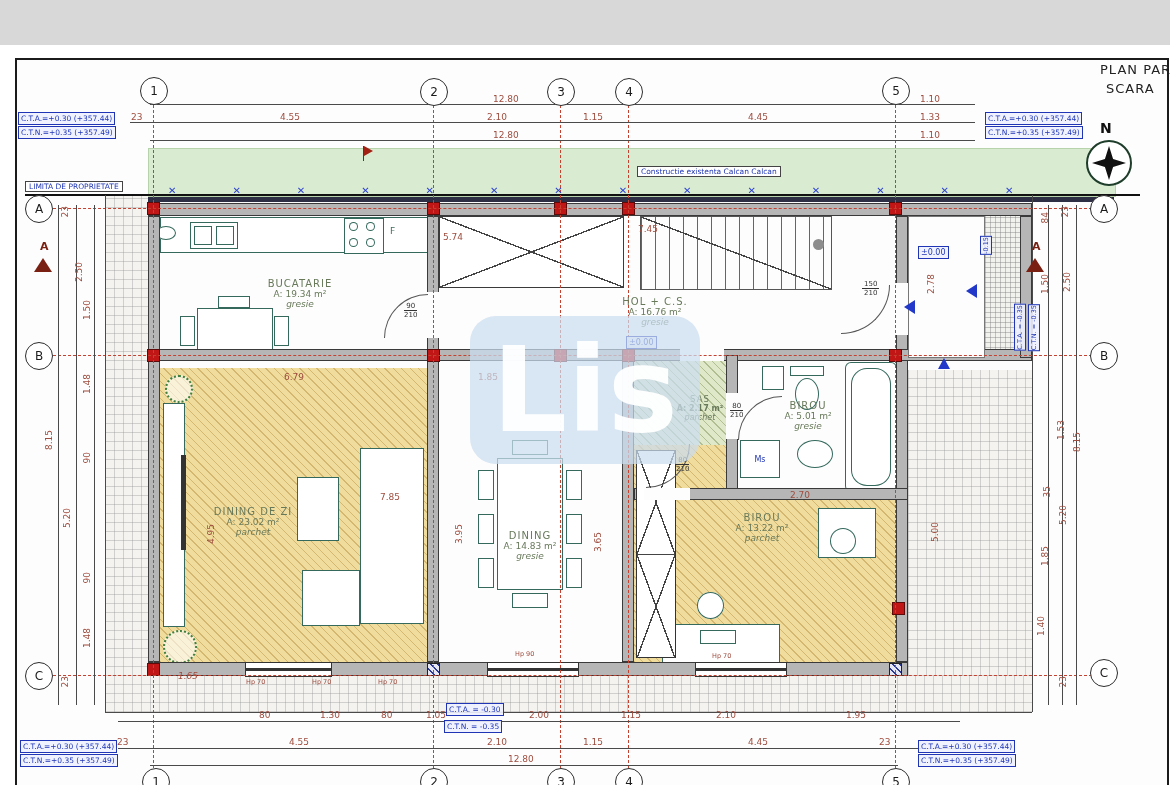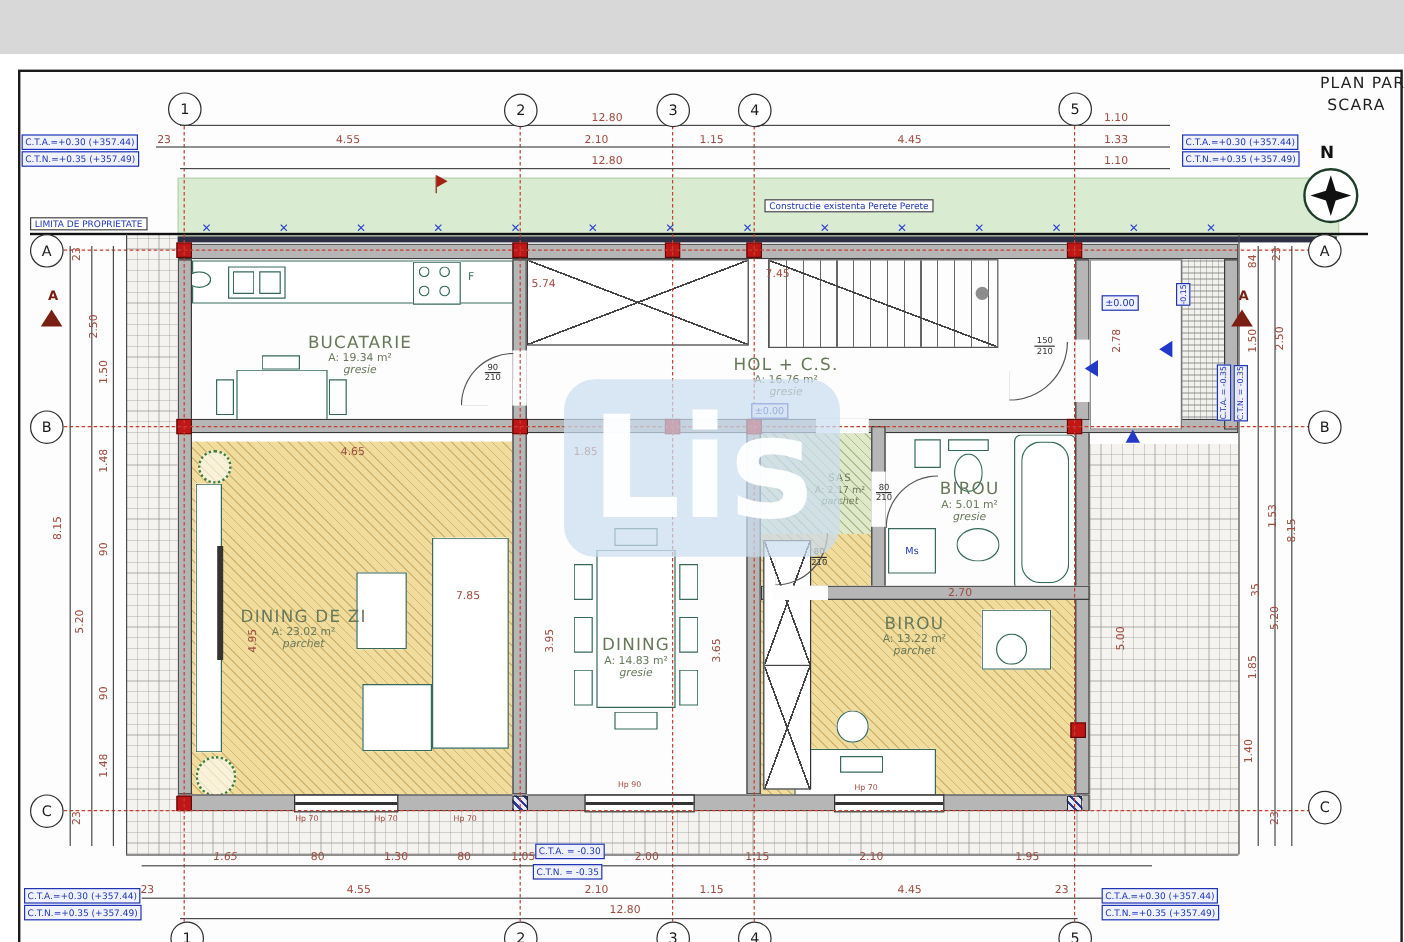--- a/index.html
+++ b/index.html
@@ -31,21 +31,21 @@
   .circle{width:26px;height:26px;border:1.5px solid #2d2d2d;border-radius:50%;background:#fff;
           display:flex;align-items:center;justify-content:center;font-size:12px;color:#1c1c1c;z-index:8;}
   .d{color:#9e4c3e;font-size:9px;white-space:nowrap;z-index:7;}
   .dv{color:#9e4c3e;font-size:9px;white-space:nowrap;writing-mode:vertical-rl;transform:rotate(180deg);z-index:7;}
   .tiny{font-size:6.5px;}
   .bb{color:#1f35b5;border:1px solid #1f35b5;background:rgba(238,242,255,.9);font-size:7.5px;
       padding:0 2px;white-space:nowrap;line-height:11px;z-index:9;}
   .bbv{color:#1f35b5;border:1px solid #1f35b5;background:rgba(238,242,255,.9);font-size:6.5px;
       white-space:nowrap;writing-mode:vertical-rl;transform:rotate(180deg);line-height:10px;z-index:9;}
   .room{position:absolute;text-align:center;color:#68795a;z-index:7;}
-  .room .nm{font-size:14px;letter-spacing:1px;}
+  .room .nm{font-size:10px;letter-spacing:1px;}
   .room .ar{font-size:9px;}
   .room .fl{font-size:9px;font-style:italic;}
   .furn{background:#fff;box-shadow:inset 0 0 0 1px #34695c;z-index:2;}
   .crc{border-radius:50%;}
   .plant{border:2px dotted #3f7f3f;border-radius:50%;background:rgba(255,255,255,.6);z-index:2;}
   .stairs{background-image:
     linear-gradient(to top right,transparent calc(50% - .7px),#444 calc(50% - .7px) calc(50% + .7px),transparent calc(50% + .7px)),
     repeating-linear-gradient(90deg,#666 0 1px,transparent 1px 14px);
     border:1px solid #555;z-index:3;}
   .xbox{border:1.5px solid #3a3a3a;background-image:
@@ -89,21 +89,21 @@
   <div class="abs apron" style="left:105px;top:676px;width:927px;height:36px;"></div>
   <div class="abs apron" style="left:908px;top:370px;width:124px;height:306px;"></div>
   <div class="abs gap" style="left:908px;top:216px;width:77px;height:142px;box-shadow:inset 0 0 0 1px #777;"></div>
   <div class="abs xhatch" style="left:985px;top:216px;width:47px;height:142px;"></div>
   <div class="abs fy" style="left:160px;top:368px;width:267px;height:294px;"></div>
   <div class="abs fy" style="left:634px;top:445px;width:92px;height:217px;"></div>
   <div class="abs fy" style="left:634px;top:500px;width:262px;height:162px;"></div>
   <div class="abs fg" style="left:634px;top:361px;width:92px;height:84px;"></div>
 
   <div class="abs gstrip" style="left:148px;top:148px;width:966px;height:47px;"></div>
-  <div class="abs blabel" style="left:637px;top:166px;">Constructie existenta Perete Perete</div>
+  <div class="abs blabel" style="left:637px;top:166px;">Constructie existenta Calcan Calcan</div>
 
   <div class="abs" style="left:25px;top:194px;width:1115px;height:2px;background:#111;z-index:6;"></div>
   <div class="abs marks" style="left:168px;top:185px;width:940px;height:14px;">✕✕✕✕✕✕✕✕✕✕✕✕✕✕</div>
   <div class="abs blabel" style="left:25px;top:181px;">LIMITA DE PROPRIETATE</div>
 
   <div class="abs darkwall" style="left:148px;top:197px;width:966px;height:5px;"></div>
   <div class="abs wall" style="left:148px;top:203px;width:884px;height:13px;"></div>
   <div class="abs wall" style="left:148px;top:216px;width:12px;height:446px;"></div>
   <div class="abs wall" style="left:896px;top:216px;width:12px;height:446px;"></div>
   <div class="abs wall" style="left:148px;top:662px;width:760px;height:14px;"></div>
@@ -249,21 +249,21 @@
   <div class="abs d" style="left:920px;top:94px;">1.10</div>
   <div class="abs d" style="left:131px;top:112px;">23</div>
   <div class="abs d" style="left:280px;top:112px;">4.55</div>
   <div class="abs d" style="left:487px;top:112px;">2.10</div>
   <div class="abs d" style="left:583px;top:112px;">1.15</div>
   <div class="abs d" style="left:748px;top:112px;">4.45</div>
   <div class="abs d" style="left:920px;top:112px;">1.33</div>
   <div class="abs d" style="left:493px;top:130px;">12.80</div>
   <div class="abs d" style="left:920px;top:130px;">1.10</div>
 
-  <div class="abs d" style="left:178px;top:710px;font-style:italic;">1.65</div>
+  <div class="abs d" style="left:178px;top:671px;font-style:italic;">1.65</div>
   <div class="abs d" style="left:259px;top:710px;">80</div>
   <div class="abs d" style="left:320px;top:710px;">1.30</div>
   <div class="abs d" style="left:381px;top:710px;">80</div>
   <div class="abs d" style="left:426px;top:710px;">1.05</div>
   <div class="abs d" style="left:529px;top:710px;">2.00</div>
   <div class="abs d" style="left:621px;top:710px;">1.15</div>
   <div class="abs d" style="left:716px;top:710px;">2.10</div>
   <div class="abs d" style="left:846px;top:710px;">1.95</div>
   <div class="abs d" style="left:117px;top:737px;">23</div>
   <div class="abs d" style="left:289px;top:737px;">4.55</div>
@@ -292,21 +292,21 @@
   <div class="abs dv" style="left:1072px;top:432px;">8.15</div>
   <div class="abs dv" style="left:1042px;top:486px;">35</div>
   <div class="abs dv" style="left:1058px;top:505px;">5.20</div>
   <div class="abs dv" style="left:1040px;top:546px;">1.85</div>
   <div class="abs dv" style="left:1036px;top:616px;">1.40</div>
   <div class="abs dv" style="left:1058px;top:676px;">23</div>
 
   <div class="abs d" style="left:443px;top:232px;">5.74</div>
   <div class="abs d" style="left:638px;top:224px;">7.45</div>
   <div class="abs d" style="left:478px;top:372px;">1.85</div>
-  <div class="abs d" style="left:284px;top:372px;">4.65</div>
+  <div class="abs d" style="left:284px;top:372px;">6.79</div>
   <div class="abs d" style="left:380px;top:492px;">7.85</div>
   <div class="abs dv" style="left:206px;top:524px;">4.95</div>
   <div class="abs dv" style="left:454px;top:524px;">3.95</div>
   <div class="abs dv" style="left:593px;top:532px;">3.65</div>
   <div class="abs d" style="left:790px;top:490px;">2.70</div>
   <div class="abs dv" style="left:926px;top:274px;">2.78</div>
   <div class="abs dv" style="left:930px;top:522px;">5.00</div>
 
   <div class="abs d tiny" style="left:246px;top:678px;">Hp 70</div>
   <div class="abs d tiny" style="left:312px;top:678px;">Hp 70</div>
@@ -346,21 +346,21 @@
     <div class="ar">A: 23.02 m²</div>
     <div class="fl">parchet</div>
   </div>
   <div class="room" style="left:470px;top:530px;width:120px;">
     <div class="nm">DINING</div>
     <div class="ar">A: 14.83 m²</div>
     <div class="fl">gresie</div>
   </div>
   <div class="room" style="left:664px;top:394px;width:72px;font-size:8px;">
     <div class="nm" style="font-size:8.5px;">SAS</div>
-    <div class="ar" style="font-size:8px;">A: 2.17 m²</div>
+    <div class="ar" style="font-size:8px;font-weight:bold;">A: 2.17 m²</div>
     <div class="fl" style="font-size:8px;">parchet</div>
   </div>
   <div class="room" style="left:770px;top:400px;width:76px;">
     <div class="nm">BIROU</div>
     <div class="ar">A: 5.01 m²</div>
     <div class="fl">gresie</div>
   </div>
   <div class="room" style="left:712px;top:512px;width:100px;">
     <div class="nm">BIROU</div>
     <div class="ar">A: 13.22 m²</div>

